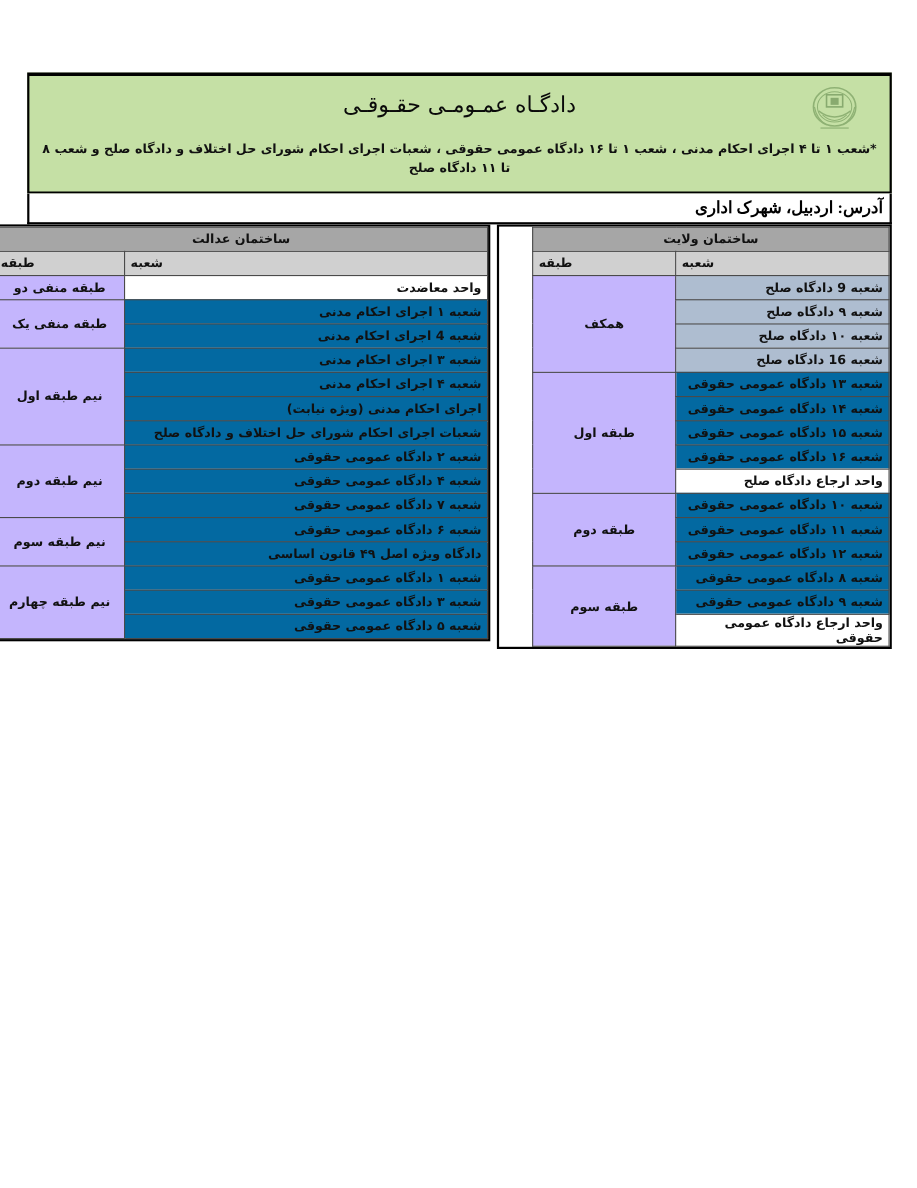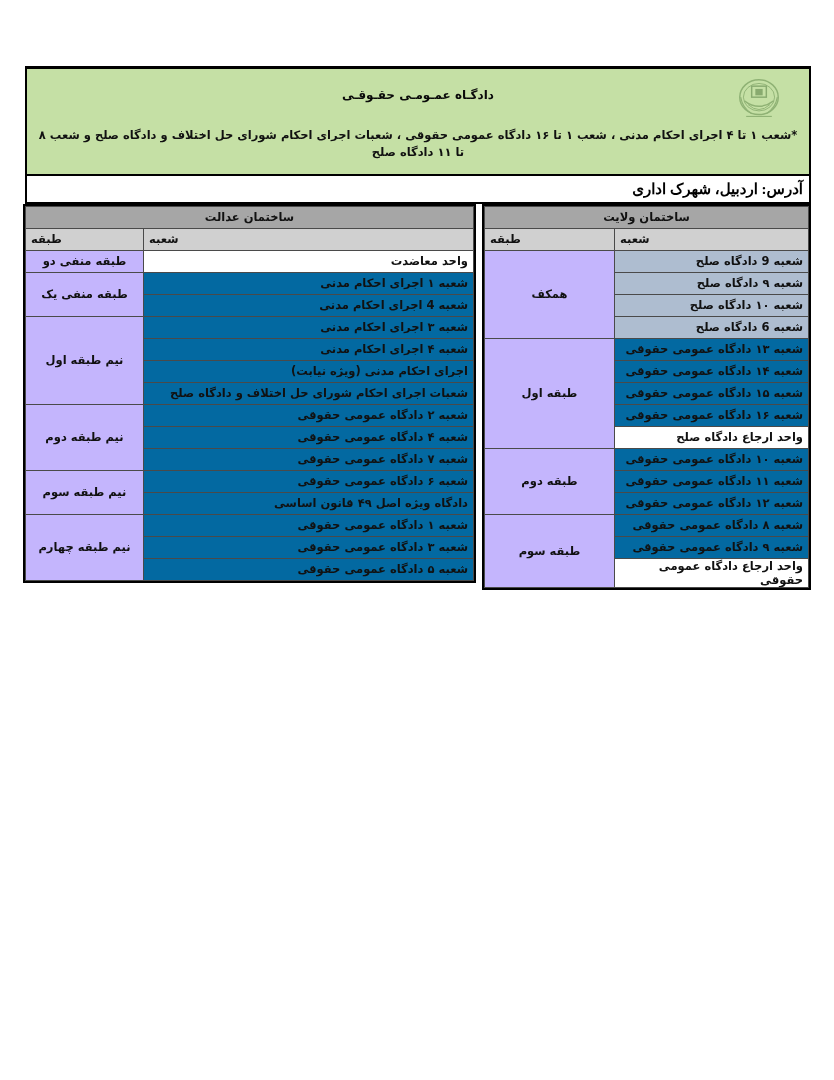--- a/index.html
+++ b/index.html
@@ -46,22 +46,22 @@
     position: absolute;
     right: 22px;
     top: 8px;
     width: 56px;
     height: 44px;
     opacity: 0.45;
   }
 
   .banner-title {
     text-align: center;
-    font-size: 12px;
-    font-weight: bold;
+    font-size: 20px;
+    font-weight: normal;
     color: #0a0a0a;
     letter-spacing: 1px;
     line-height: 52px;
   }
 
   .banner-sub {
     text-align: center;
     font-size: 11.5px;
     font-weight: bold;
     color: #111;
@@ -96,21 +96,21 @@
     gap: 6px;
     align-items: flex-start;
   }
 
   .tbl-wrap {
     border: 2px solid #000;
     background: #fff;
   }
 
   .tbl-wrap.right-building { width: 452px; }
-  .tbl-wrap.left-building  { width: 328px; }
+  .tbl-wrap.left-building  { width: 328px; padding-left: 30px; }
 
   table.grid {
     border-collapse: collapse;
     width: 100%;
     table-layout: fixed;
   }
 
   table.grid td, table.grid th {
     border: 1px solid #4a4a4a;
     font-size: 11.5px;
@@ -217,21 +217,21 @@
                 <td class="branch-cell fill-blue">شعبه 9 دادگاه صلح</td>
                 <td class="floor-cell" rowspan="4">همکف</td>
               </tr>
               <tr>
                 <td class="branch-cell fill-blue">شعبه ۹ دادگاه صلح</td>
               </tr>
               <tr>
                 <td class="branch-cell fill-blue">شعبه ۱۰ دادگاه صلح</td>
               </tr>
               <tr>
-                <td class="branch-cell fill-blue">شعبه 6 دادگاه صلح</td>
+                <td class="branch-cell fill-blue">شعبه 16 دادگاه صلح</td>
               </tr>
               <tr class="group-sep">
                 <td class="branch-cell fill-green">شعبه ۱۳ دادگاه عمومی حقوقی</td>
                 <td class="floor-cell" rowspan="5">طبقه اول</td>
               </tr>
               <tr>
                 <td class="branch-cell fill-green">شعبه ۱۴ دادگاه عمومی حقوقی</td>
               </tr>
               <tr>
                 <td class="branch-cell fill-green">شعبه ۱۵ دادگاه عمومی حقوقی</td>

